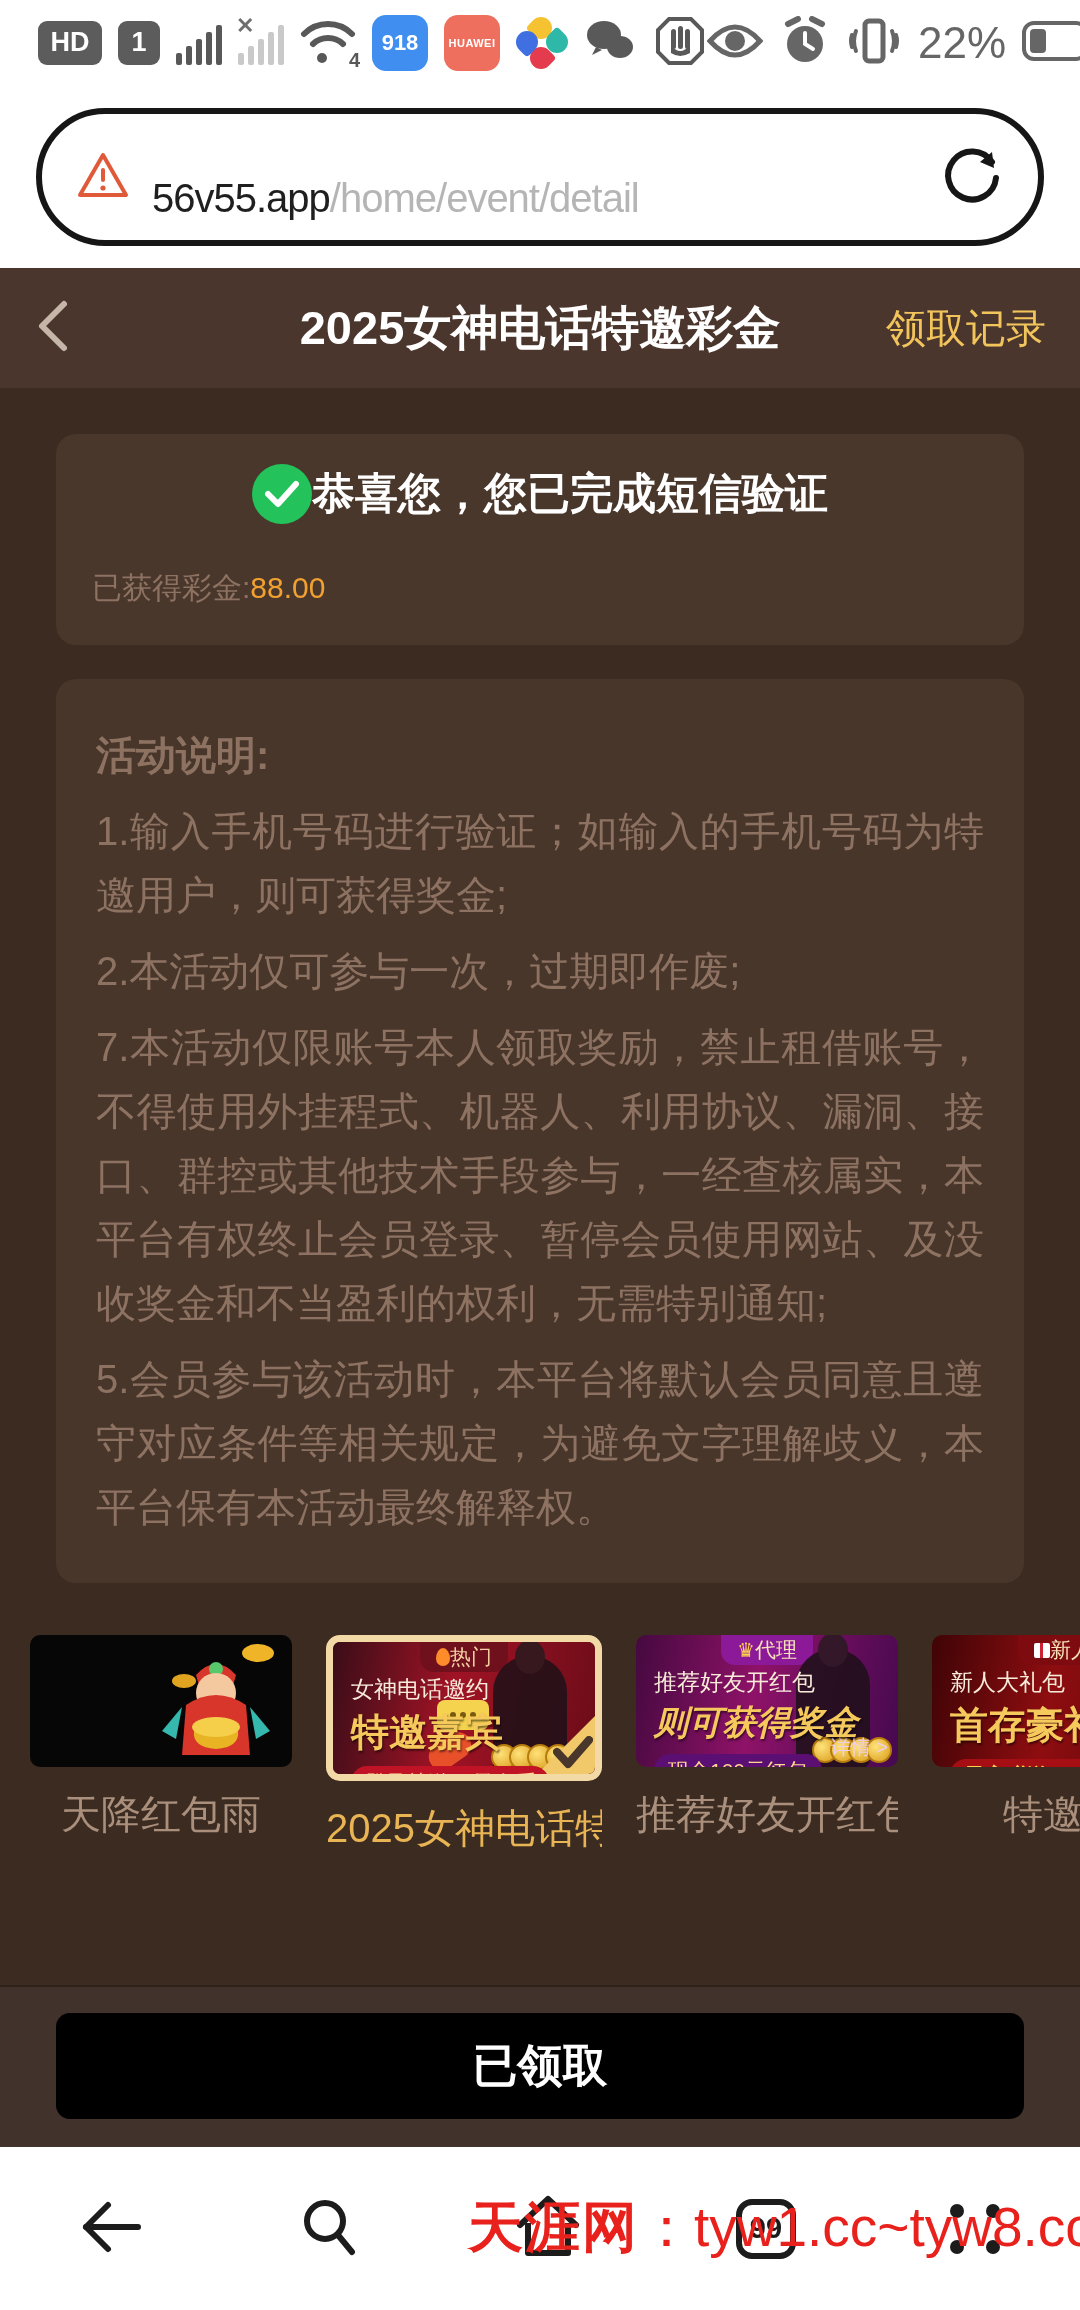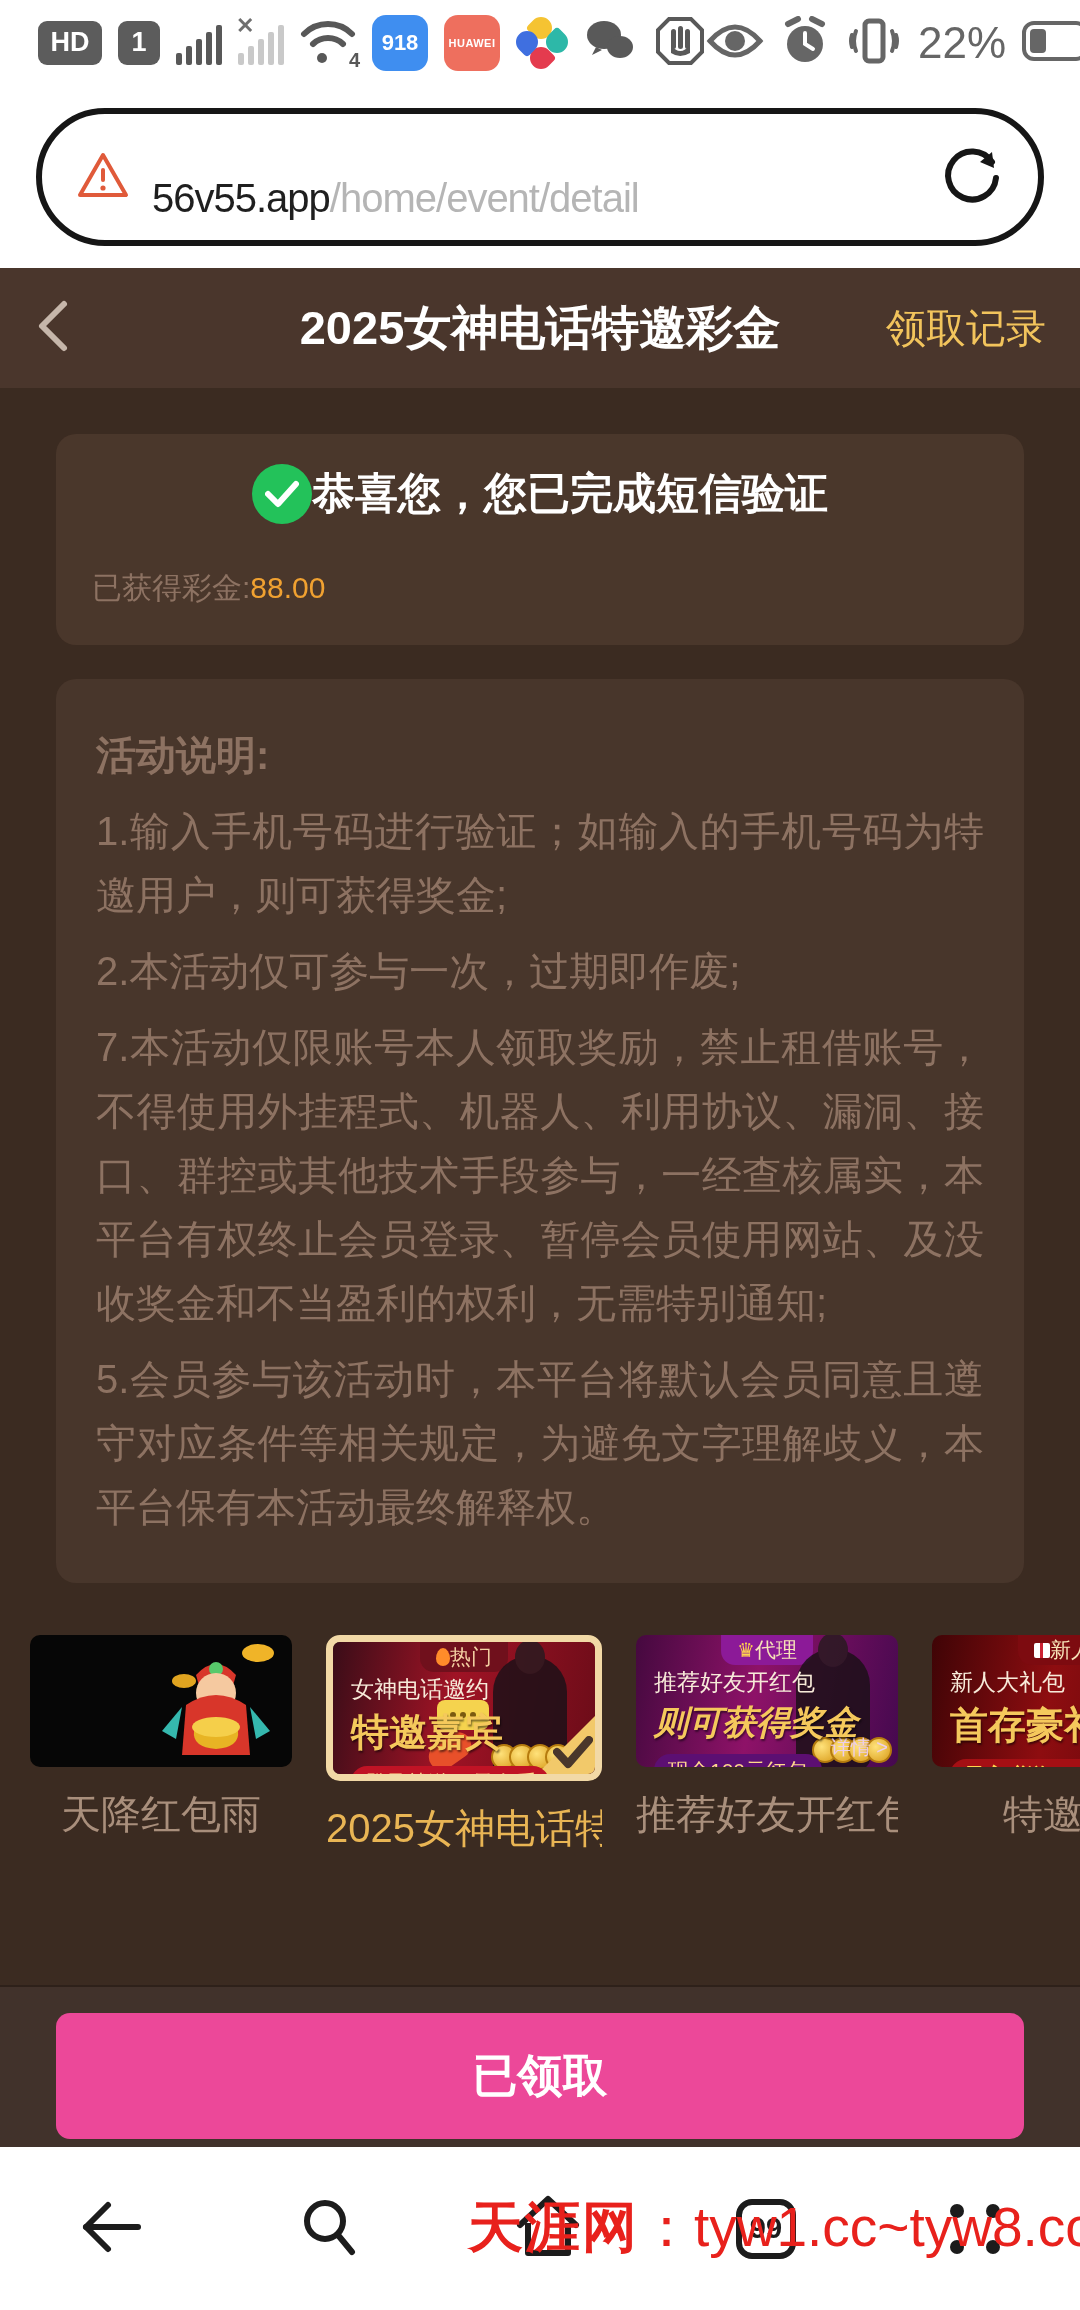--- a/index.html
+++ b/index.html
@@ -106,21 +106,21 @@
   .corner-check{position:absolute;right:-2px;bottom:-2px;width:0;height:0;
                 border-left:62px solid transparent;border-bottom:62px solid #f2c96a;}
   .corner-check svg{position:absolute;left:-44px;top:22px;}
   .detail-link{position:absolute;right:10px;bottom:6px;font-size:20px;color:#eccfec;}
 
   
   .fortune{background:#060606;}
 
   
   .claim-bar{height:162px;background:#41322b;border-top:2px solid #2e211a;box-sizing:border-box;}
-  .claim-btn{margin:26px 56px 0;height:126px;background:#ec4899;border:none;border-radius:14px;width:968px;
+  .claim-btn{margin:26px 56px 0;height:106px;background:#000000;border:none;border-radius:14px;width:968px;
              font-size:45px;font-weight:bold;color:#fff;display:flex;align-items:center;justify-content:center;
              font-family:"Liberation Sans",sans-serif;}
 
   
   .bottom-nav{height:163px;background:#fff;display:flex;align-items:center;justify-content:space-between;
               padding:0 80px;box-sizing:border-box;position:relative;}
   .tabs-box{width:60px;height:60px;border:6px solid #1c1c1c;border-radius:16px;display:flex;align-items:center;
             justify-content:center;font-size:29px;font-weight:bold;color:#1c1c1c;box-sizing:border-box;}
   .menu-dots{display:grid;grid-template-columns:14px 14px;grid-gap:22px;}
   .menu-dots i{width:14px;height:14px;border-radius:50%;background:#1c1c1c;}

